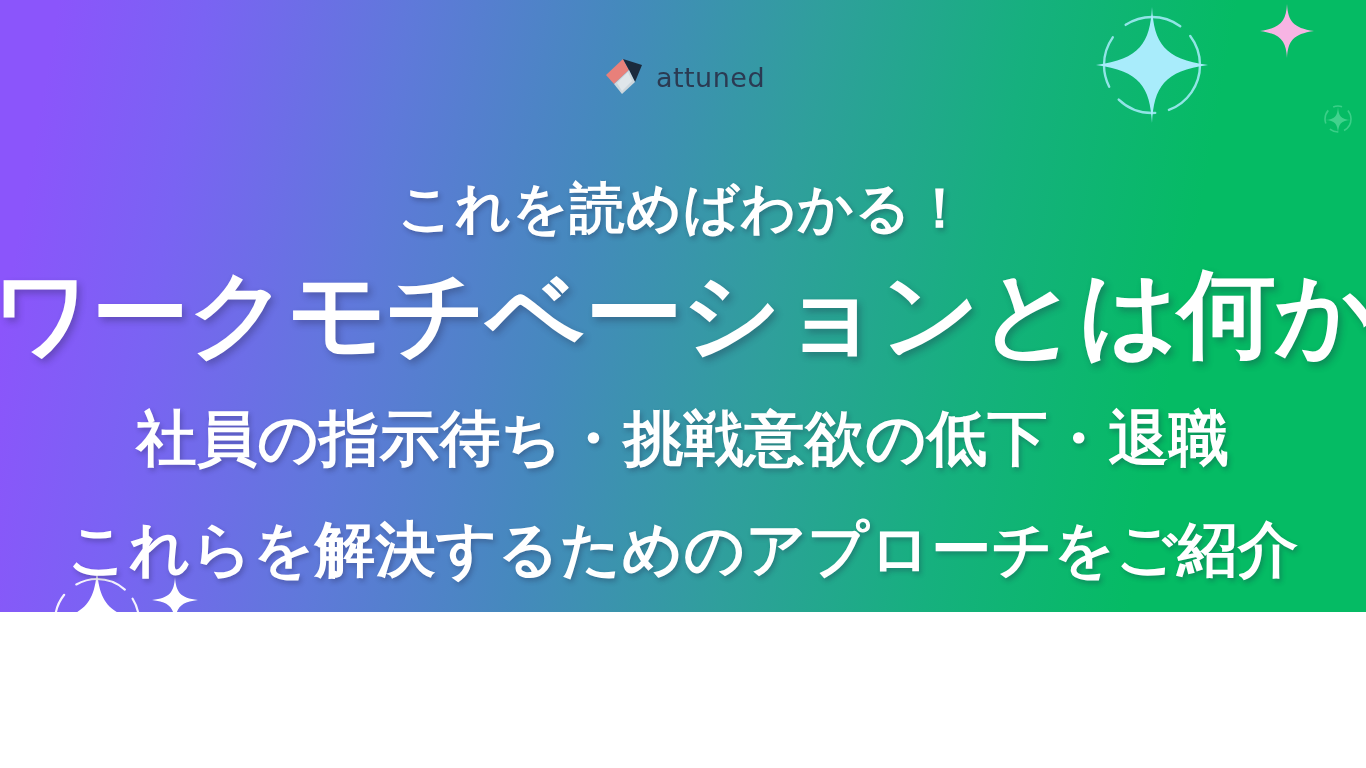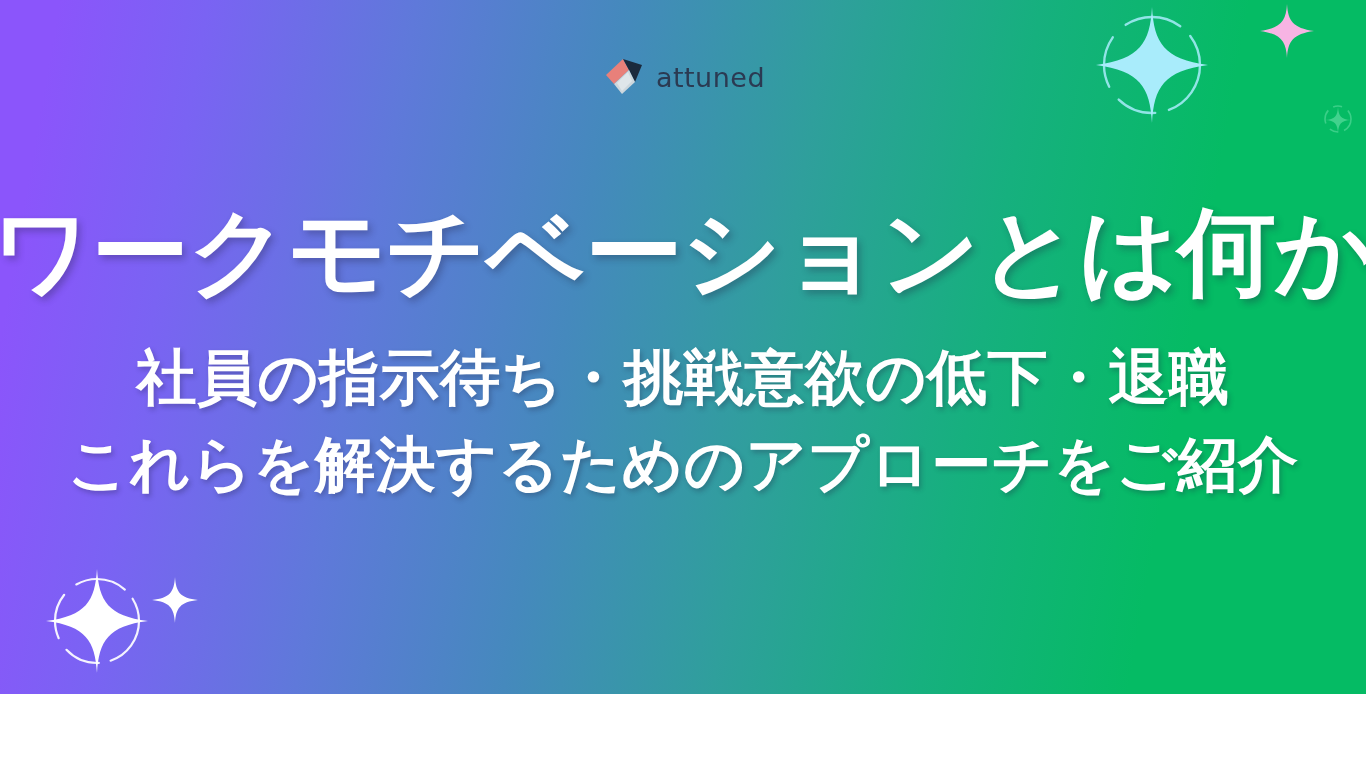--- a/index.html
+++ b/index.html
@@ -4,21 +4,21 @@
 <title>Attuned Blog Hero</title>
 <style>
   * { margin:0; padding:0; box-sizing:border-box; }
   html, body {
     width:1366px; height:768px;
     overflow:hidden;
     font-family:"Liberation Sans","DejaVu Sans",sans-serif;
   }
   .stage {
     position:relative;
-    width:1366px; height:694px;
+    width:1366px; height:612px;
     background:linear-gradient(100deg,
         #8b55fb 0%,
         #8b55fb 4%,
         #7a63f3 14%,
         #5f79da 28%,
         #4589bd 42%,
         #2f9f9c 56%,
         #16b07e 70%,
         #05bb64 84%,
         #05bb64 100%);
@@ -76,21 +76,21 @@
   }
   .sub {
     margin-top:28px;
     font-size:60px;
     font-weight:900;
     line-height:1.45;
     letter-spacing:0.5px;
     text-shadow:2px 3px 5px rgba(30,30,60,.28);
     white-space:nowrap;
   }
-  .sub .line2 { display:block; }
+  .sub .line2 { display:block;margin-top:24px; }
 
   
   .deco { position:absolute; pointer-events:none; }
   .deco svg { display:block; overflow:visible; }
 
   .deco-star-cyan  { left:1090px; top:3px;   width:124px; height:124px; }
   .deco-star-pink  { left:1258px; top:2px;   width:58px;  height:58px;  }
   .deco-star-edge  { left:1320px; top:100px; width:40px;  height:40px; opacity:.55; }
   .deco-star-white { left:42px;   top:566px; width:110px; height:110px; }
   .deco-star-small { left:150px;  top:575px; width:50px;  height:50px;  }
@@ -143,20 +143,21 @@
 
         <path d="M13 32 L28 18 L34 30 L21 42 Z" fill="#cdd7dd"></path>
 
         <path d="M16 31 L27 20 L31 29 L21 39 Z" fill="#e4ebee" opacity=".75"></path>
       </svg>
     </span>
     <span class="logo-text">attuned</span>
   </div>
 
   <div class="copy">
+    <div class="eyebrow">これを読めばわかる！</div>
     <div class="headline">ワークモチベーションとは何か</div>
     <div class="sub">
       <span class="line1">社員の指示待ち・挑戦意欲の低下・退職</span>
       <span class="line2">これらを解決するためのアプローチをご紹介</span>
     </div>
   </div>
 
 </div>
 
 </body></html>

